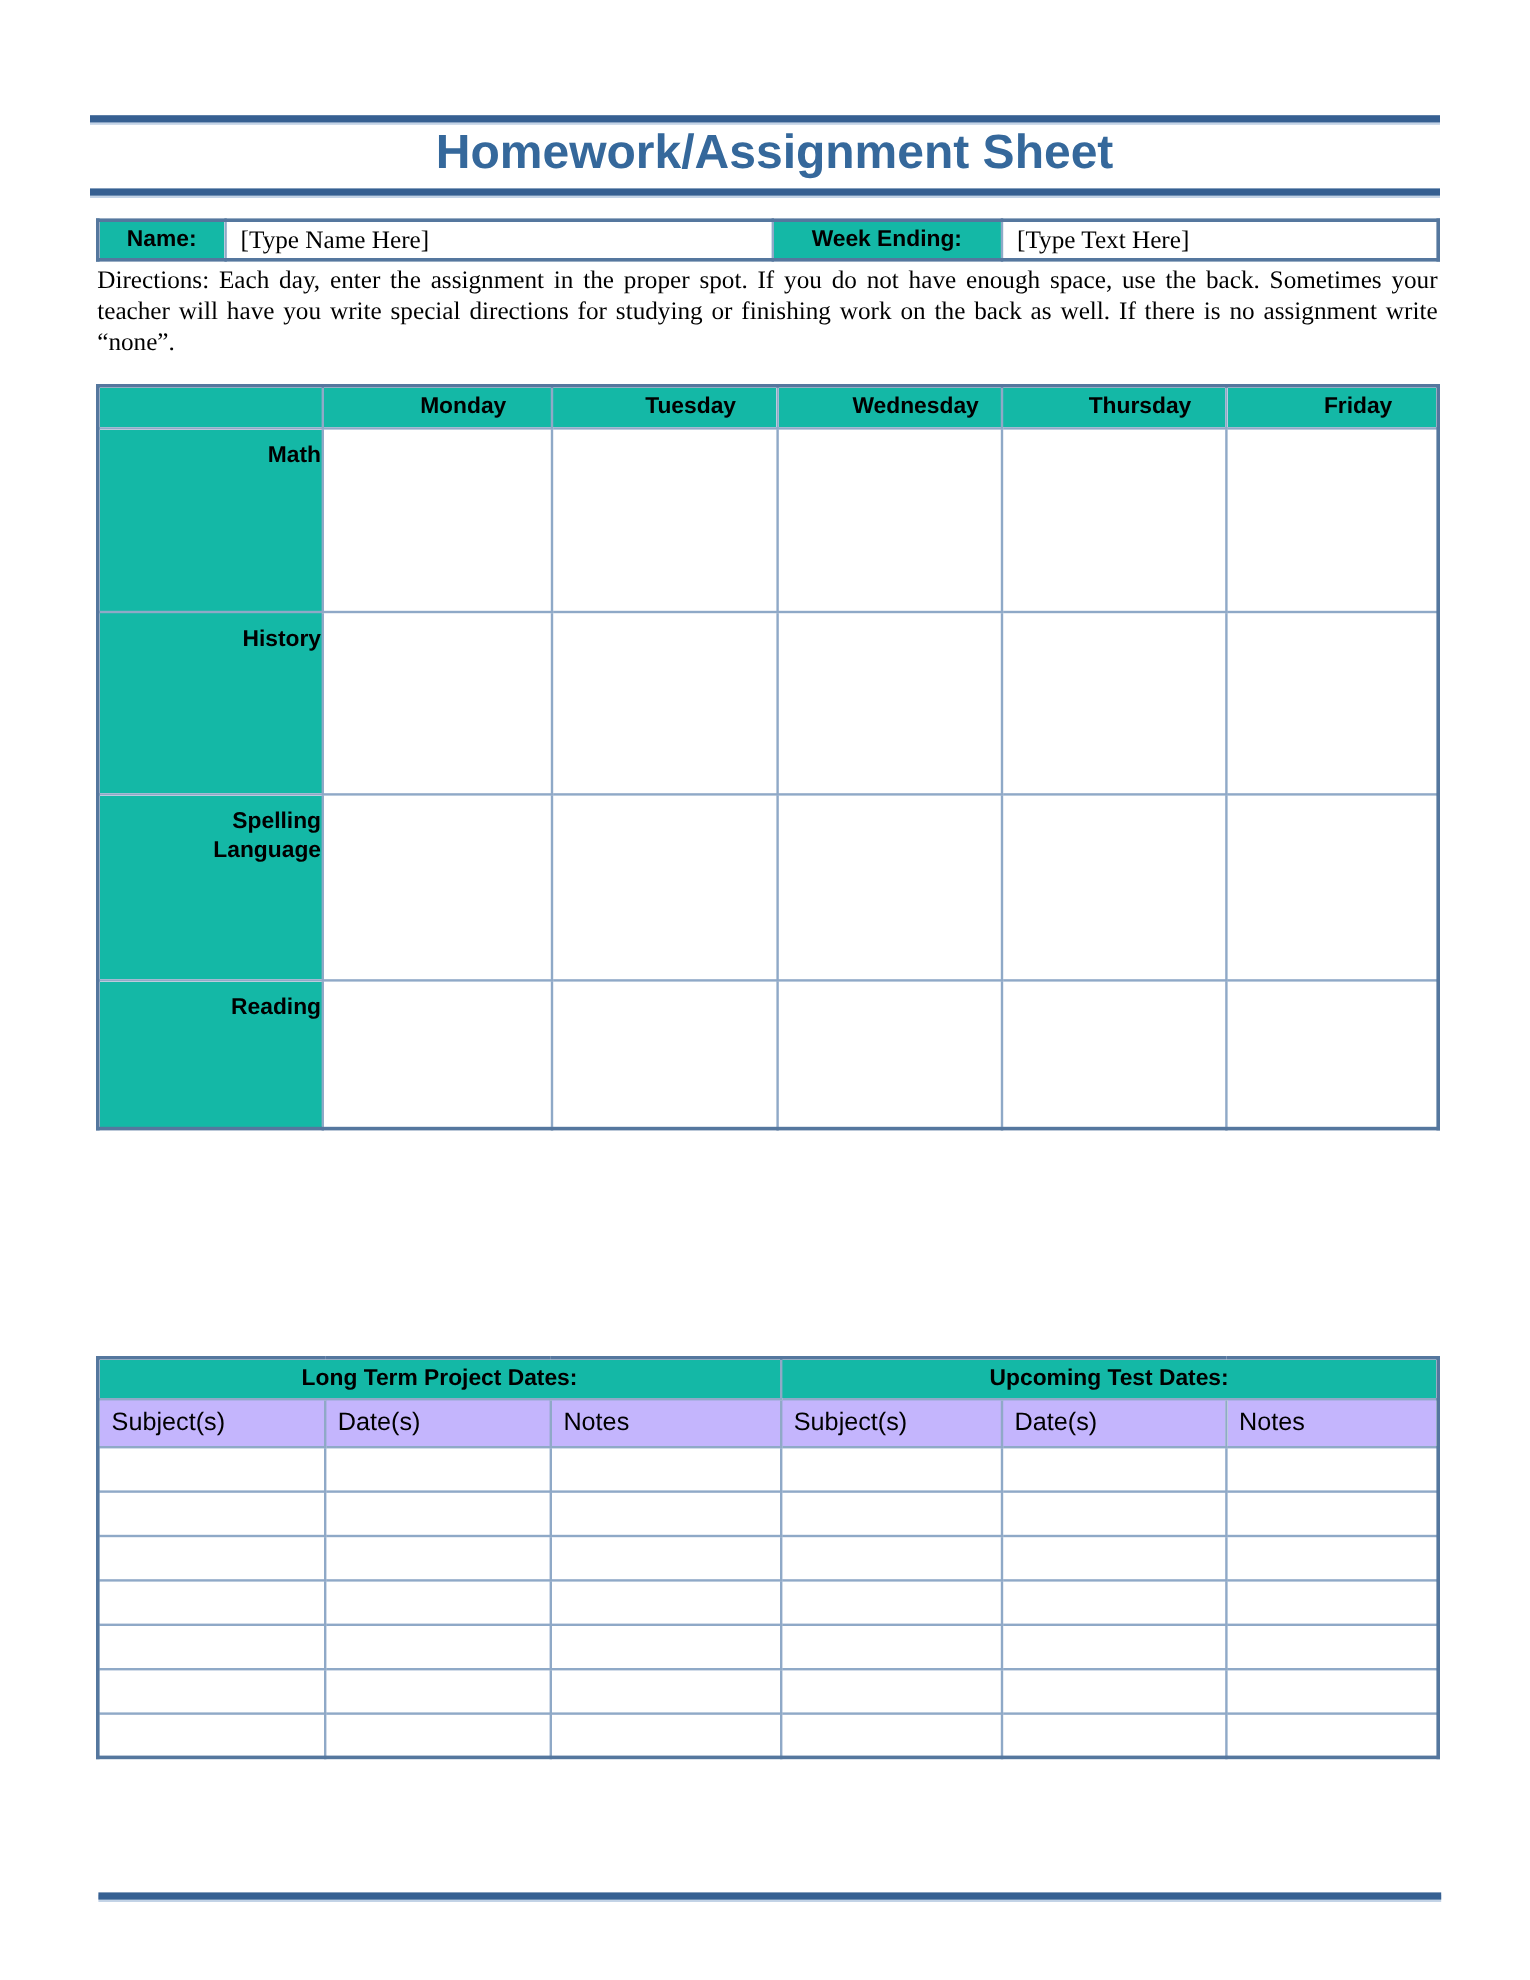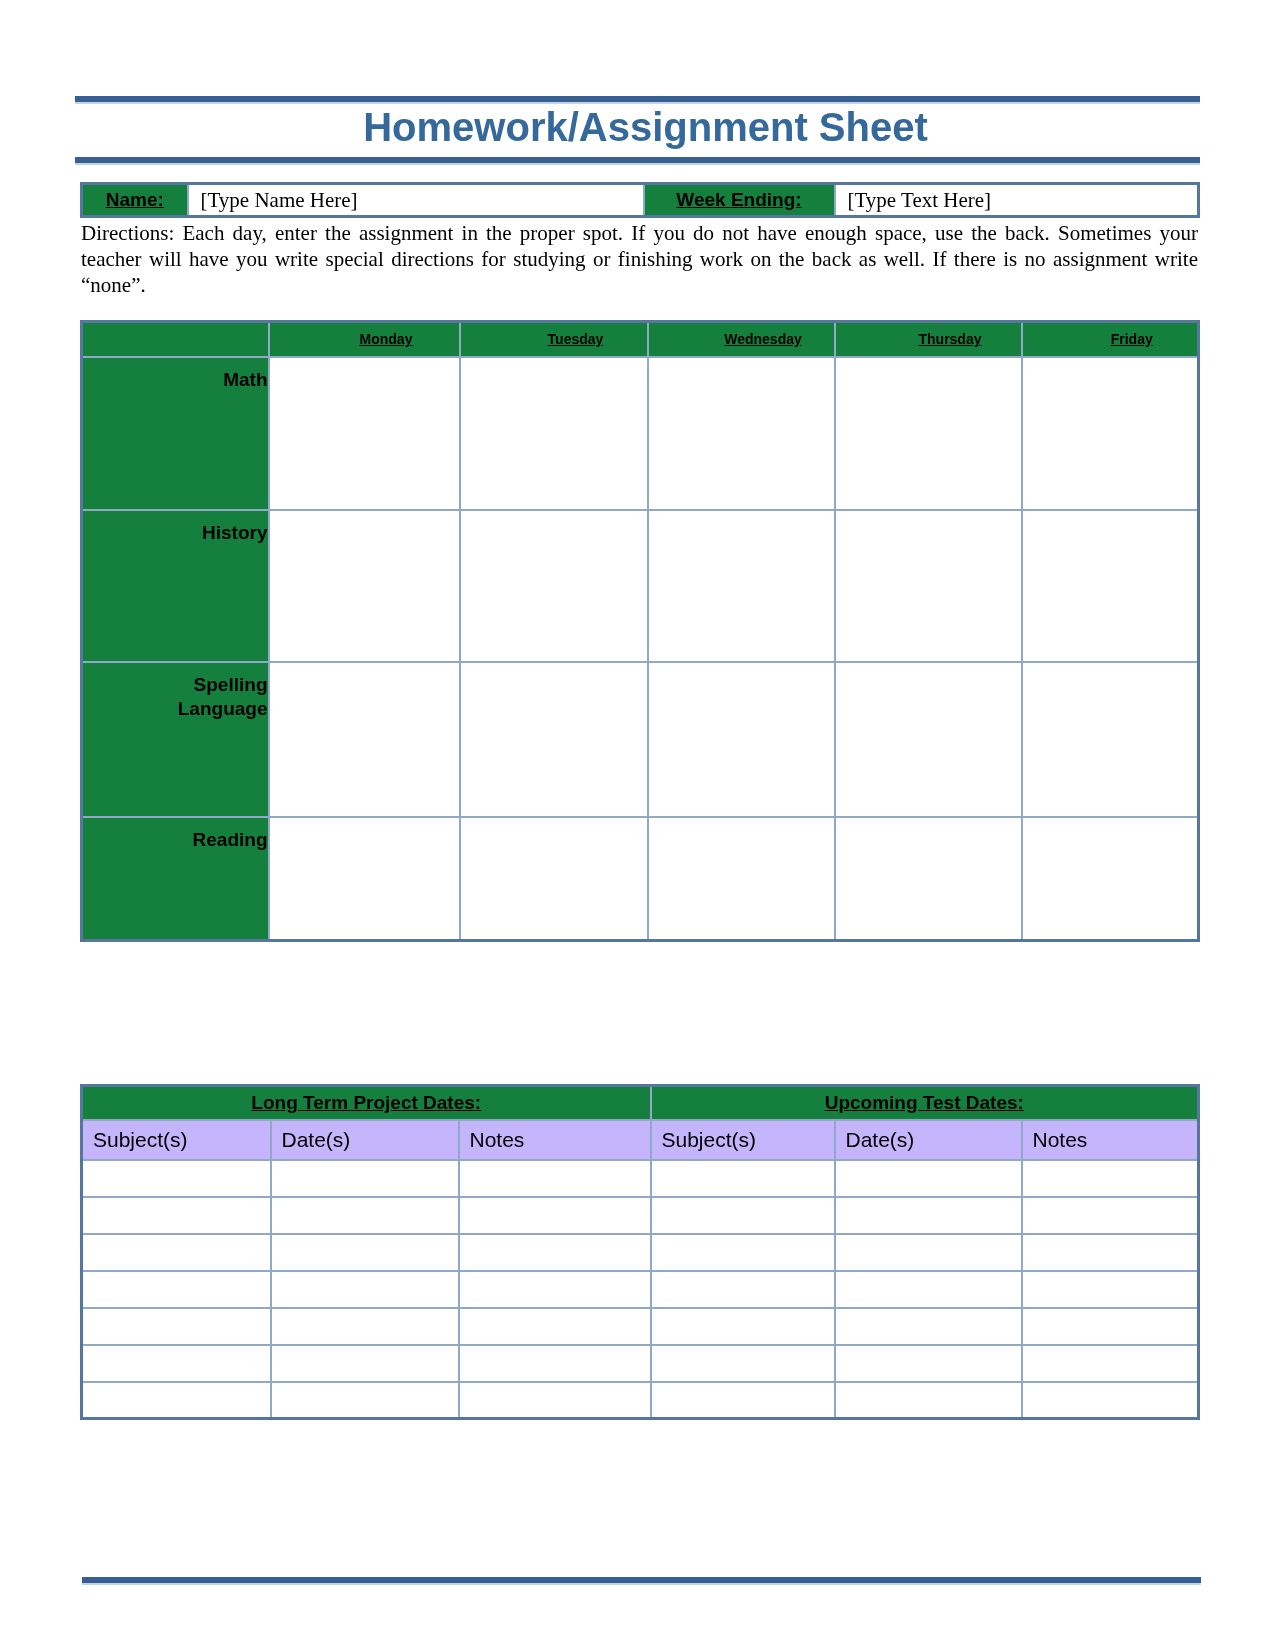--- a/index.html
+++ b/index.html
@@ -36,21 +36,21 @@
     position:absolute;
     border-collapse:collapse;
     table-layout:fixed;
     border:3px solid #55779e;
   }
   td, th {
     border:2px solid #8fa9c7;
     padding:0;
     overflow:hidden;
   }
-  .shade { background:#15803d;text-decoration:underline; }
+  .shade { background:#14b8a6; }
 
   
   .name-table { left:80px; top:182px; width:1120px; }
   .name-table tr { height:33px; }
   .name-table .hd {
     font-size:19px; font-weight:bold; color:#000;
     text-align:center; vertical-align:middle;
   }
   .name-table .val {
     font-family:"Liberation Serif", serif;
@@ -66,37 +66,37 @@
     margin:0;
     font-family:"Liberation Serif", serif;
     font-size:21px; line-height:26px;
     color:#000;
     text-align:justify;
   }
 
   
   .main-table { left:80px; top:320px; width:1120px; }
   .main-table th.day {
-    font-size:14px; font-weight:bold; color:#000;
+    font-size:19px; font-weight:bold; color:#000;
     text-align:center; vertical-align:middle;padding-left:44px;
   }
   .main-table th.subject {
     font-size:19px; font-weight:bold; color:#000;
     text-align:right; vertical-align:top;
     padding-top:10px;
     margin-top:40px;
   }
   .main-table th.subject .subj-inner {
     display:inline-block; max-width:130px;
     line-height:24px;
   }
   .main-table td.entry { background:#ffffff; }
 
   
-  .dates-table { left:80px; top:1084px; width:1120px; }
+  .dates-table { left:80px; top:1130px; width:1120px; }
   .dates-table th.section {
     font-size:19px; font-weight:bold; color:#000;
     text-align:center; vertical-align:middle;
   }
   .dates-table td.collabel {
     font-family:Liberation Sans, sans-serif;
     font-size:21px; color:#000;
     text-align:left; vertical-align:middle;
     padding-left:10px;
     background:#c4b5fd;

